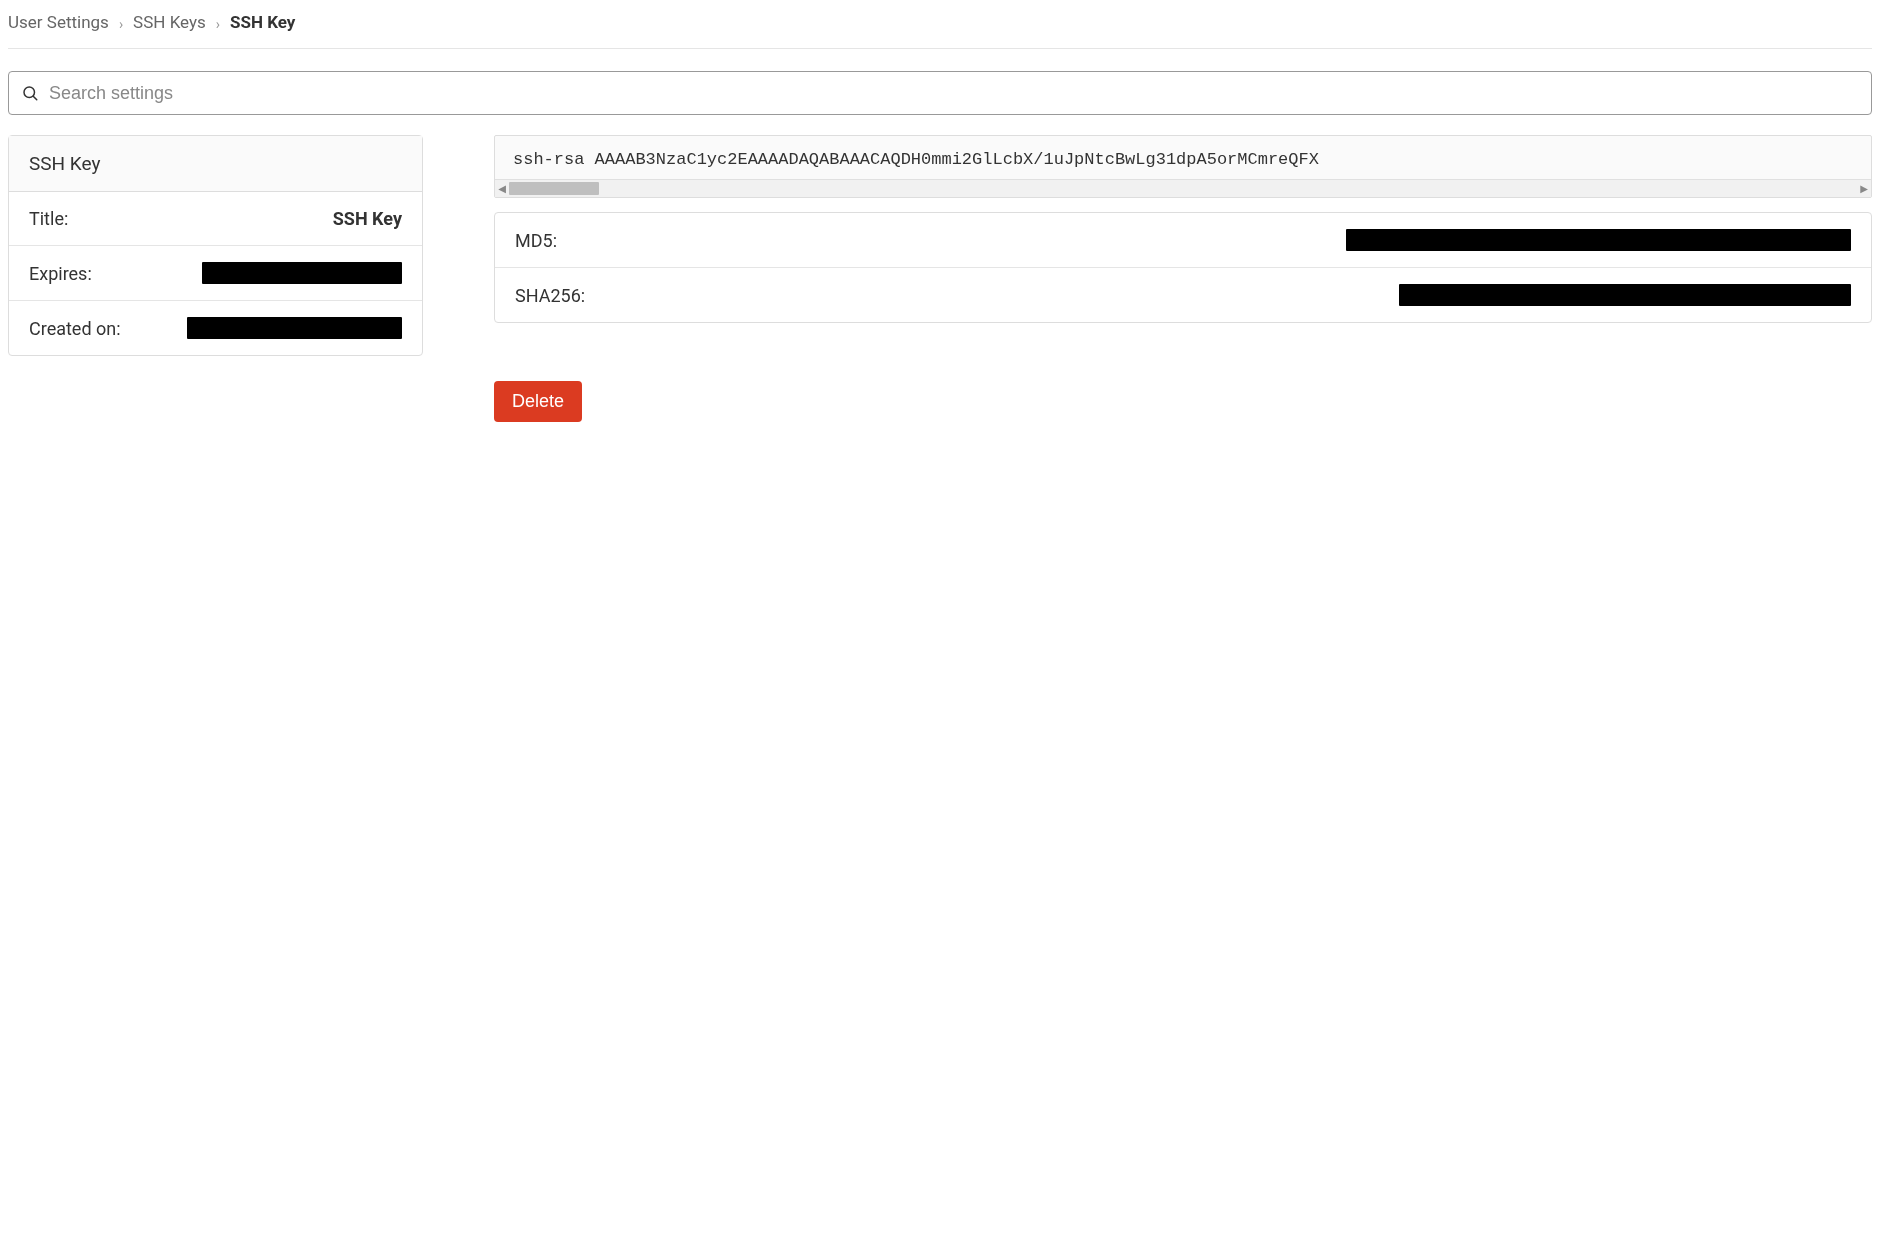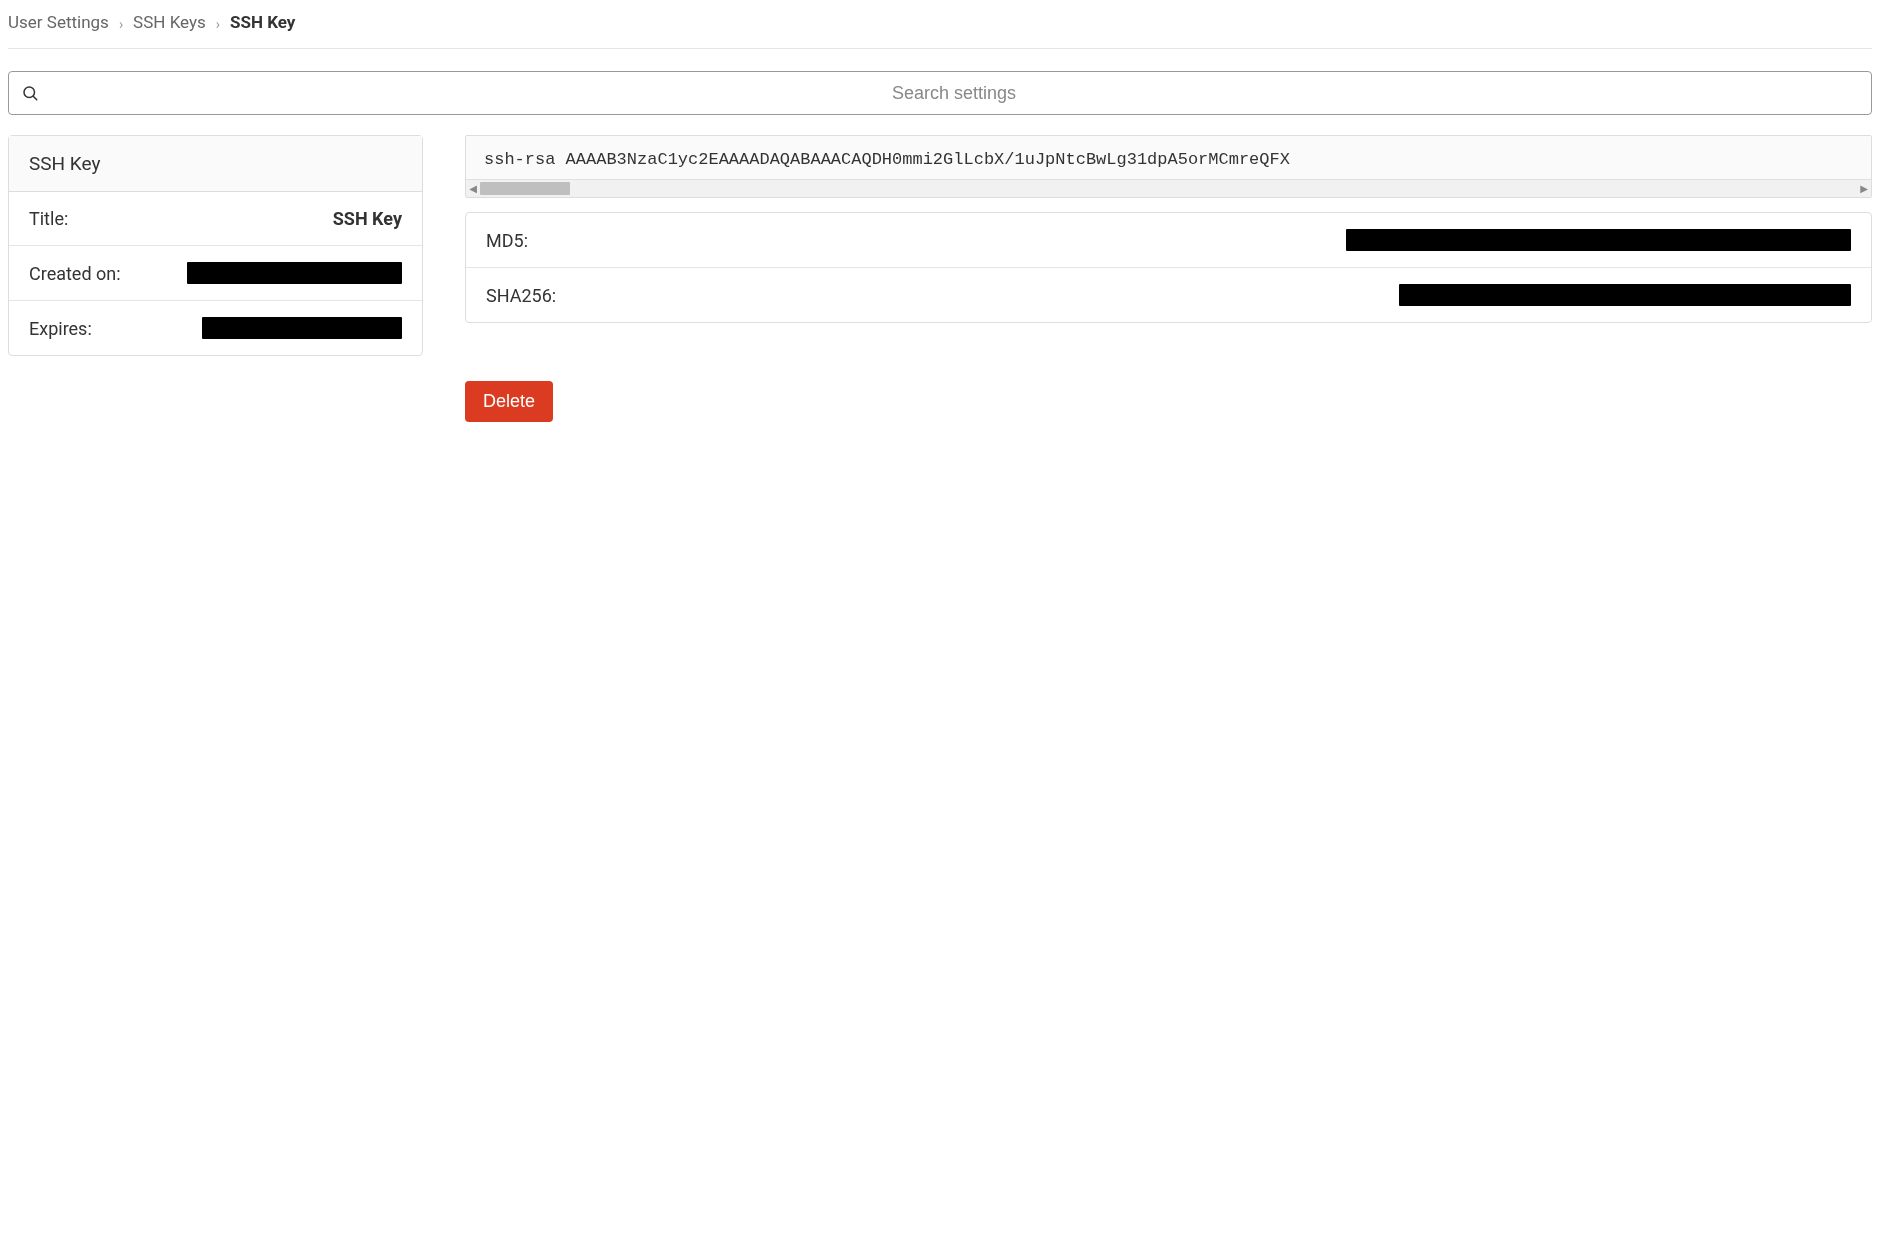--- a/index.html
+++ b/index.html
@@ -58,39 +58,39 @@
       display: flex;
       align-items: center;
     }
     .search-box input {
       border: none;
       outline: none;
       font-size: 18px;
       color: #333333;
       width: 100%;
       background: transparent;
-      text-align: center;
     }
     .search-box input::placeholder {
       color: #888888;
     }
     
     .columns {
       display: flex;
       gap: 42px;
       align-items: flex-start;
     }
     .col-left {
       flex: 0 0 415px;
     }
     .col-right {
       flex: 1 1 auto;
       min-width: 0;
       display: flex;
       flex-direction: column;
+      margin-left: 29px;
     }
     
     .card {
       border: 1px solid #dddddd;
       border-radius: 4px;
       background: #ffffff;
     }
     .card-header {
       background: #fafafa;
       border-bottom: 1px solid #dddddd;
@@ -211,26 +211,26 @@
   <div class="columns">
 
     <div class="col-left">
       <div class="card">
         <div class="card-header">SSH Key</div>
         <div class="card-row">
           <span class="label">Title: </span>
           <span class="value-bold">SSH Key</span>
         </div>
         <div class="card-row">
+          <span class="label">Expires: </span>
+          <span class="redacted" style="width:200px"></span>
+        </div>
+        <div class="card-row">
           <span class="label">Created on: </span>
           <span class="redacted" style="width:215px"></span>
-        </div>
-        <div class="card-row">
-          <span class="label">Expires: </span>
-          <span class="redacted" style="width:200px"></span>
         </div>
       </div>
     </div>
 
     <div class="col-right">
 
       <div class="key-box">
         <div class="key-text">ssh-rsa AAAAB3NzaC1yc2EAAAADAQABAAACAQDH0mmi2GlLcbX/1uJpNtcBwLg31dpA5orMCmreQFX</div>
         <div class="key-scroll">
           <div class="arrow">◀</div>

